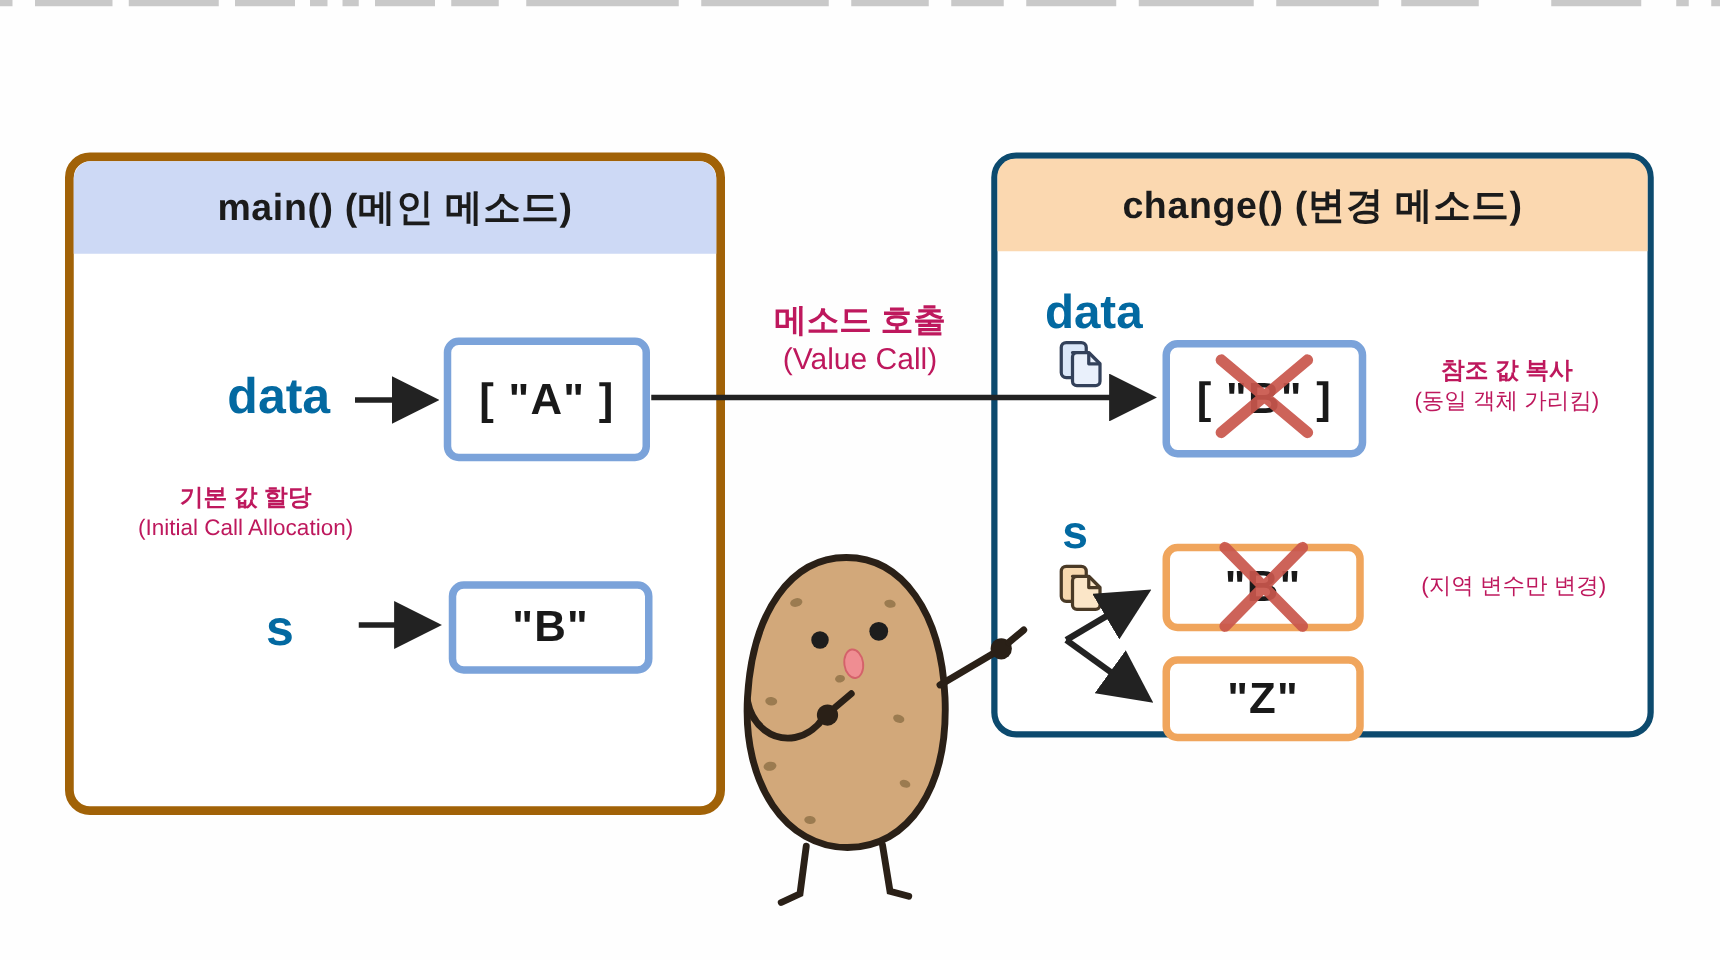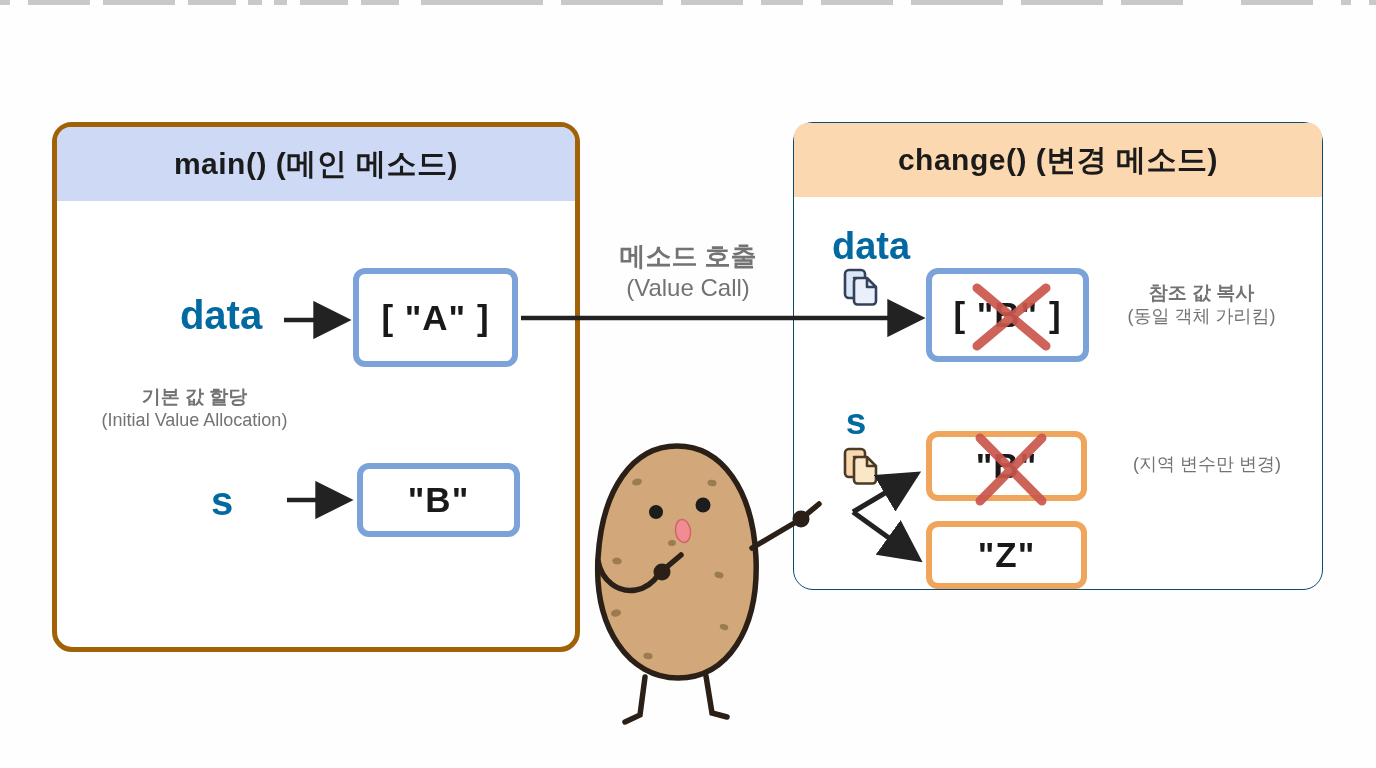--- a/index.html
+++ b/index.html
@@ -11,42 +11,42 @@
     color:#1b1b1b;
   }
   svg.overlay {
     position:absolute; left:0; top:0; width:1376px; height:768px;
     pointer-events:none;
   }
   
   .panel {
     position:absolute; border-radius:20px; background:#ffffff;
   }
-  .panel.blue   { left:52px;  top:122px; width:528px; height:530px; border:5px solid #a16207; }
-  .panel.orange { left:793px; top:122px; width:530px; height:468px; border:1px solid #0c4a6e; }
+  .panel.blue   { left:52px;  top:122px; width:528px; height:530px; border:7px solid #a16207; }
+  .panel.orange { left:793px; top:122px; width:530px; height:468px; border:5px solid #0c4a6e; }
   .panel-header {
     position:absolute; left:0; top:0; right:0; height:74px;
     border-radius:14px 14px 0 0;
     display:flex; align-items:center; justify-content:center;
     font-size:30px; font-weight:700; letter-spacing:0.5px;
   }
   .panel.blue   .panel-header { background:#cdd9f5; }
   .panel.orange .panel-header { background:#fbd8b0; }
   
   .var-name { position:absolute; font-weight:700; text-align:center; color:#0369a1; }
   
   .value-box {
     position:absolute; background:#ffffff; border-radius:12px;
     display:flex; align-items:center; justify-content:center;
     font-size:35px; font-weight:700; color:#191919; letter-spacing:1px;
   }
   .value-box.b-blue   { border:6px solid #7ba3da; }
   .value-box.b-orange { border:6px solid #f0a55c; }
   
-  .note { position:absolute; text-align:center; line-height:1.25; color:#737373; }
+  .note { position:absolute; text-align:center; line-height:1.25; color:#be185d; }
   .note .ko  { display:block; font-size:19px; font-weight:700; }
   .note .sub { display:block; font-size:18px; font-weight:400; }
   
   .copy-icon { position:absolute; width:40px; height:40px; }
 </style>
 </head>
 <body>
 
 <div class="canvas">
 
@@ -56,21 +56,21 @@
     </header>
 
     <div class="var-name" style="left:84px; top:166px; width:160px; font-size:40px;">data</div>
 
     <div class="value-box b-blue" style="left:296px; top:141px; width:165px; height:99px;">
       <span>[ "A" ]</span>
     </div>
 
     <div class="note" style="left:10px; top:258px; width:255px;">
       <span class="ko">기본 값 할당</span>
-      <span class="sub">(Initial Value Allocation)</span>
+      <span class="sub">(Initial Call Allocation)</span>
     </div>
 
     <div class="var-name" style="left:85px; top:352px; width:160px; font-size:40px;">s</div>
 
     <div class="value-box b-blue" style="left:300px; top:336px; width:163px; height:74px;">
       <span>"B"</span>
     </div>
   </section>
 
   <section class="panel orange">

